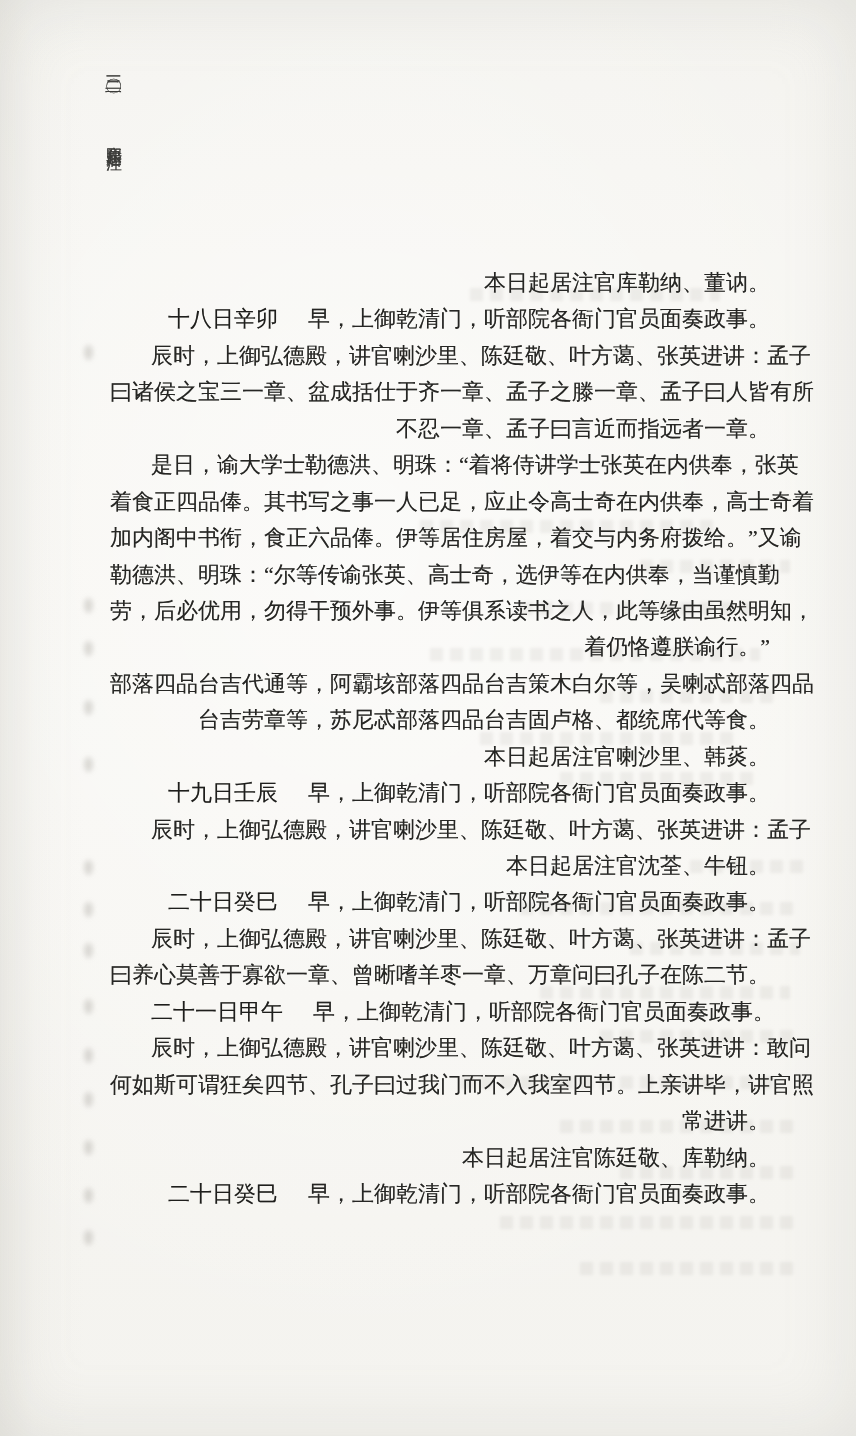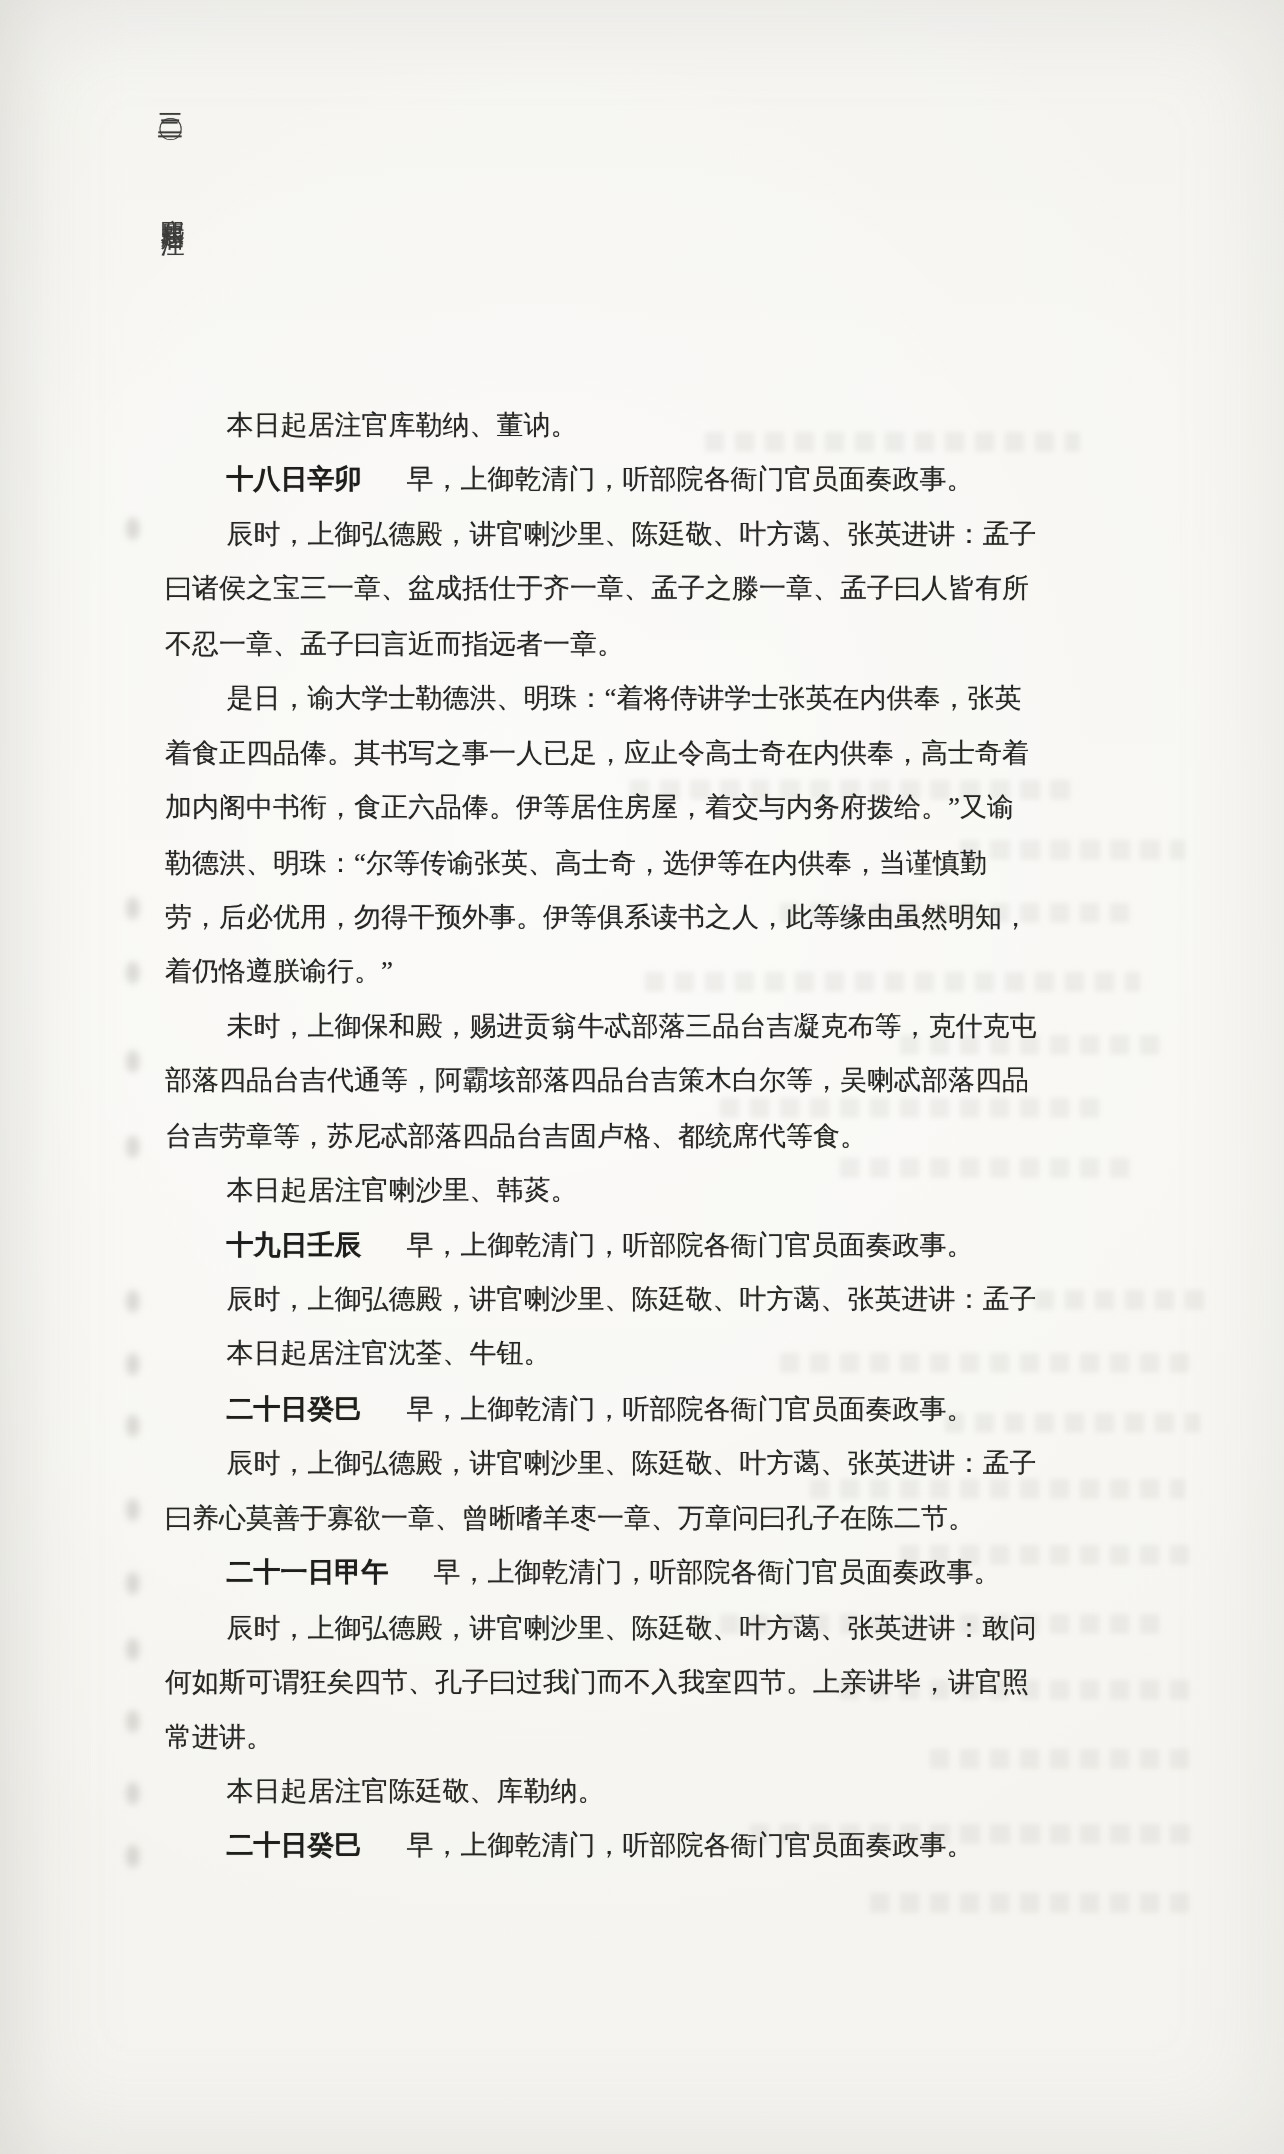--- a/index.html
+++ b/index.html
@@ -51,30 +51,31 @@
   .body-text {
     position: absolute;
     left: 110px;
     top: 265px;
     width: 660px;
     color: #262624;
   }
   .line {
     height: 36.45px;
     line-height: 36.45px;
-    font-size: 18px;
+    font-size: 22px;
     letter-spacing: 0px;
     white-space: nowrap;
     text-shadow: 0 0 0.5px rgba(55,55,50,0.5);
+    text-align: right;
   }
   .line.indent {
     padding-left: 41px;
   }
   .date-head {
-    font-weight: 700;
+    font-weight: 400;
     margin-right: 30px;
     color: #1e1e1c;
   }
 
   
   .ghost-line {
     position: absolute;
     height: 13px;
     opacity: 0.5;
     filter: blur(1.7px);
@@ -141,21 +142,20 @@
       <div class="line indent"><span class="date-head">十八日辛卯</span><span>早，上御乾清门，听部院各衙门官员面奏政事。</span></div>
       <div class="line indent"><span>辰时，上御弘德殿，讲官喇沙里、陈廷敬、叶方蔼、张英进讲：孟子</span></div>
       <div class="line"><span>曰诸侯之宝三一章、盆成括仕于齐一章、孟子之滕一章、孟子曰人皆有所</span></div>
       <div class="line"><span>不忍一章、孟子曰言近而指远者一章。</span></div>
       <div class="line indent"><span>是日，谕大学士勒德洪、明珠：“着将侍讲学士张英在内供奉，张英</span></div>
       <div class="line"><span>着食正四品俸。其书写之事一人已足，应止令高士奇在内供奉，高士奇着</span></div>
       <div class="line"><span>加内阁中书衔，食正六品俸。伊等居住房屋，着交与内务府拨给。”又谕</span></div>
       <div class="line"><span>勒德洪、明珠：“尔等传谕张英、高士奇，选伊等在内供奉，当谨慎勤</span></div>
       <div class="line"><span>劳，后必优用，勿得干预外事。伊等俱系读书之人，此等缘由虽然明知，</span></div>
       <div class="line"><span>着仍恪遵朕谕行。”</span></div>
-      <div class="line indent"><span>未时，上御保和殿，赐进贡翁牛忒部落三品台吉凝克布等，克什克屯</span></div>
       <div class="line"><span>部落四品台吉代通等，阿霸垓部落四品台吉策木白尔等，吴喇忒部落四品</span></div>
       <div class="line"><span>台吉劳章等，苏尼忒部落四品台吉固卢格、都统席代等食。</span></div>
       <div class="line indent"><span>本日起居注官喇沙里、韩菼。</span></div>
       <div class="line indent"><span class="date-head">十九日壬辰</span><span>早，上御乾清门，听部院各衙门官员面奏政事。</span></div>
       <div class="line indent"><span>辰时，上御弘德殿，讲官喇沙里、陈廷敬、叶方蔼、张英进讲：孟子</span></div>
       <div class="line indent"><span>本日起居注官沈荃、牛钮。</span></div>
       <div class="line indent"><span class="date-head">二十日癸巳</span><span>早，上御乾清门，听部院各衙门官员面奏政事。</span></div>
       <div class="line indent"><span>辰时，上御弘德殿，讲官喇沙里、陈廷敬、叶方蔼、张英进讲：孟子</span></div>
       <div class="line"><span>曰养心莫善于寡欲一章、曾晰嗜羊枣一章、万章问曰孔子在陈二节。</span></div>
       <div class="line indent"><span class="date-head">二十一日甲午</span><span>早，上御乾清门，听部院各衙门官员面奏政事。</span></div>

